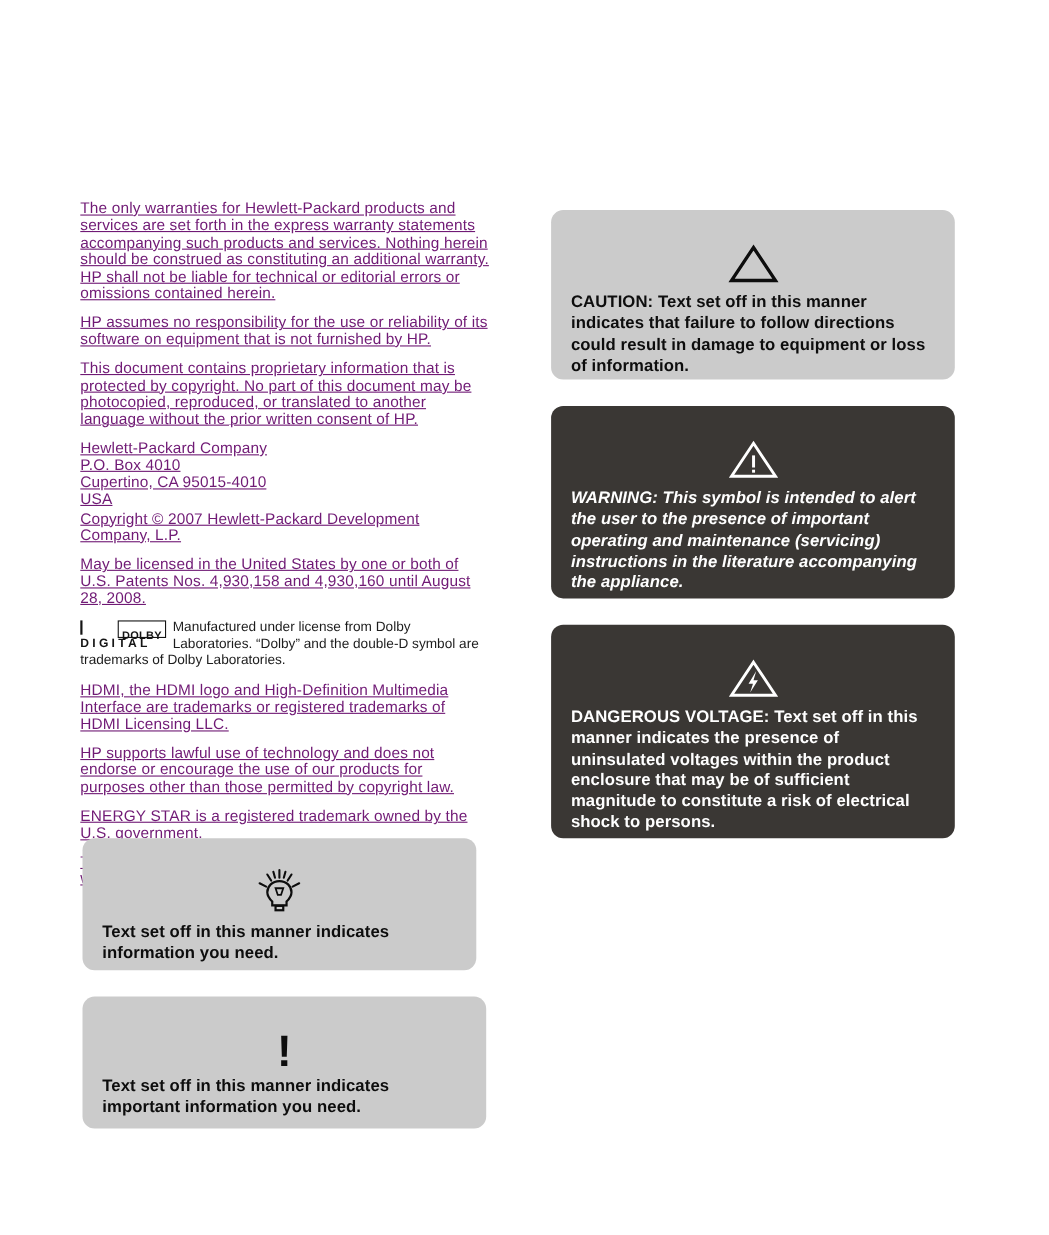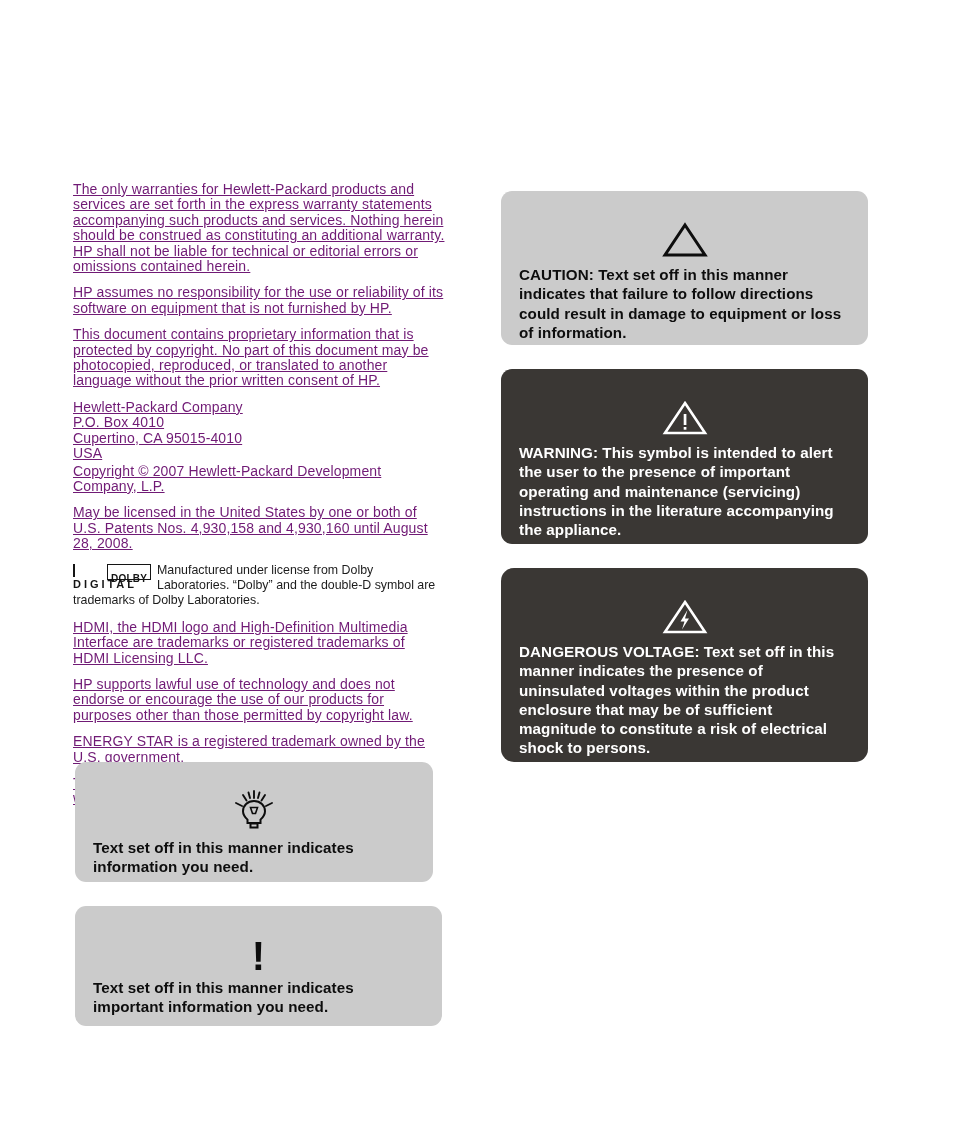--- a/index.html
+++ b/index.html
@@ -129,27 +129,27 @@
   }
 
   
   #box-caution {
     left: 501px;  top: 191px;  width: 367px; height: 154px;
   }
   #box-caution .callout-icon { height: 50px; padding-top: 18px; }
   #box-caution .callout-text { padding: 6px 18px 0 18px; }
 
   #box-warning {
-    left: 501px;  top: 369px;  width: 367px; height: 175px;
+    left: 501px;  top: 369px;  width: 367px; height: 175px; font-style: italic;
   }
   #box-warning .callout-icon { height: 50px; padding-top: 18px; }
   #box-warning .callout-text { padding: 6px 18px 0 18px; }
 
   #box-voltage {
-    left: 501px;  top: 568px;  width: 367px; height: 194px; border-radius: 13px;
+    left: 501px;  top: 568px;  width: 367px; height: 194px;
   }
   #box-voltage .callout-icon { height: 50px; padding-top: 18px; }
   #box-voltage .callout-text { padding: 6px 18px 0 18px; }
 
   #box-note {
     left: 75px;  top: 762px;  width: 358px; height: 120px;
   }
   #box-note .callout-icon { height: 56px; padding-top: 14px; }
   #box-note .callout-text { padding: 6px 18px 0 18px; }
 

